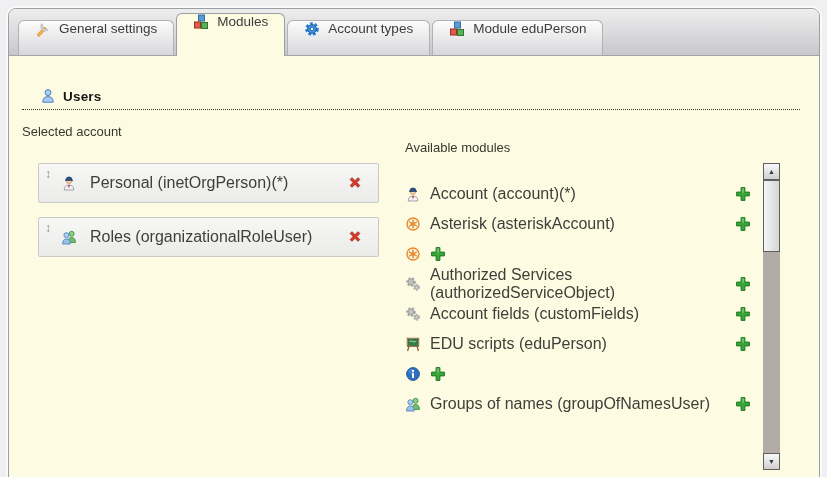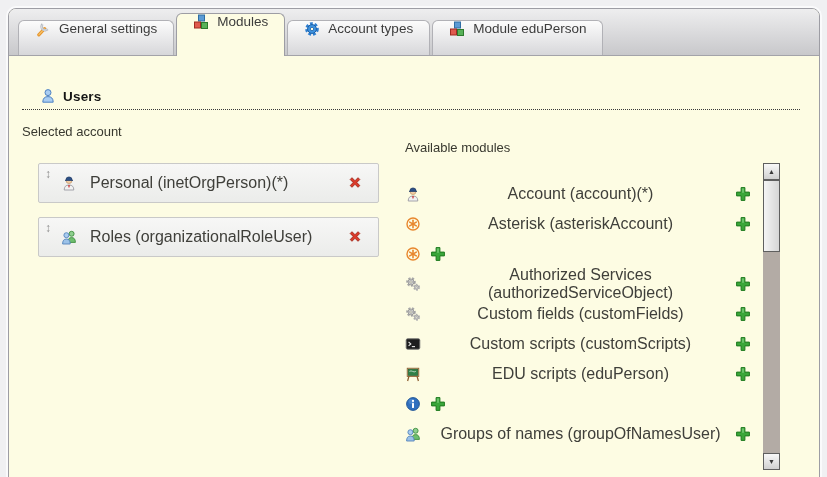--- a/index.html
+++ b/index.html
@@ -61,21 +61,21 @@
     padding:0 14px 0 6px;
   }
   .drag {
     font-size:12px; color:#8f8f8f; line-height:1;
     align-self:flex-start; margin:4px 10px 0 0; cursor:grab;
   }
   .sel-box .icon16 { margin-right:13px; }
   .mod-label { font-size:16px; color:var(--module-text,#3f3f3a); }
   .sel-box .mod-label { flex:1; }
   .del { width:17px; height:17px; cursor:pointer; flex:0 0 auto; }
-  .avail-list { margin-top:24px;text-align:center; }
+  .avail-list { margin-top:24px; }
   .avail-row { height:30px; display:flex; align-items:center; }
   .avail-row .icon16 { margin-right:9px; }
   .avail-row .mod-label { flex:1; padding-right:4px; }
   .add { width:16px; height:16px; cursor:pointer; flex:0 0 auto; }
   .scrollbar {
     position:absolute; left:754px; top:106px; width:17px; height:307px;
     background:#b3aba5;
   }
   .sb-btn {
     position:absolute; left:0; width:17px; height:17px;
@@ -282,39 +282,21 @@
     <span class="icon16">
               <svg width="16" height="16" viewBox="0 0 16 16">
                 <circle cx="6" cy="6" r="3.6" fill="none" stroke="#a8a8a8" stroke-width="2.4" stroke-dasharray="2 1.5"></circle>
                 <circle cx="6" cy="6" r="3" fill="#cdcdcd" stroke="#8f8f8f" stroke-width="0.8"></circle>
                 <circle cx="6" cy="6" r="1.2" fill="#fdfce3" stroke="#8f8f8f" stroke-width="0.7"></circle>
                 <circle cx="11.6" cy="11.3" r="2.6" fill="none" stroke="#b5b5b5" stroke-width="1.8" stroke-dasharray="1.6 1.2"></circle>
                 <circle cx="11.6" cy="11.3" r="2.1" fill="#d6d6d6" stroke="#979797" stroke-width="0.7"></circle>
                 <circle cx="11.6" cy="11.3" r="0.9" fill="#fdfce3" stroke="#979797" stroke-width="0.6"></circle>
               </svg>
             </span>
-    <span class="mod-label">Custom fields (customFields)</span>
-    <span class="add">
-      <span class="icon16">
-                <svg width="16" height="16" viewBox="0 0 16 16">
-                  <path d="M6.1 1.6 h3.8 v4.5 h4.5 v3.8 h-4.5 v4.5 h-3.8 v-4.5 h-4.5 v-3.8 h4.5 Z" fill="#3aa63a" stroke="#1f7a1f"></path>
-                  <path d="M6.9 2.4 h2.2 v4.4 h-2.2 Z" fill="#72c872" opacity="0.85"></path>
-                </svg>
-              </span>
-    </span>
-  </div>
-          <div class="avail-row">
-    <span class="icon16">
-              <svg width="16" height="16" viewBox="0 0 16 16">
-                <rect x="1.2" y="2.8" width="13.6" height="10.4" rx="1.4" fill="#1e1e1e" stroke="#6e6e6e" stroke-width="0.9"></rect>
-                <path d="M3.6 6 L5.8 7.9 L3.6 9.8" fill="none" stroke="#e8e8e8" stroke-width="1.1"></path>
-                <path d="M6.8 10.6 H10" stroke="#e8e8e8" stroke-width="1.1"></path>
-              </svg>
-            </span>
-    <span class="mod-label">Custom scripts (customScripts)</span>
+    <span class="mod-label">Account fields (customFields)</span>
     <span class="add">
       <span class="icon16">
                 <svg width="16" height="16" viewBox="0 0 16 16">
                   <path d="M6.1 1.6 h3.8 v4.5 h4.5 v3.8 h-4.5 v4.5 h-3.8 v-4.5 h-4.5 v-3.8 h4.5 Z" fill="#3aa63a" stroke="#1f7a1f"></path>
                   <path d="M6.9 2.4 h2.2 v4.4 h-2.2 Z" fill="#72c872" opacity="0.85"></path>
                 </svg>
               </span>
     </span>
   </div>
           <div class="avail-row">

